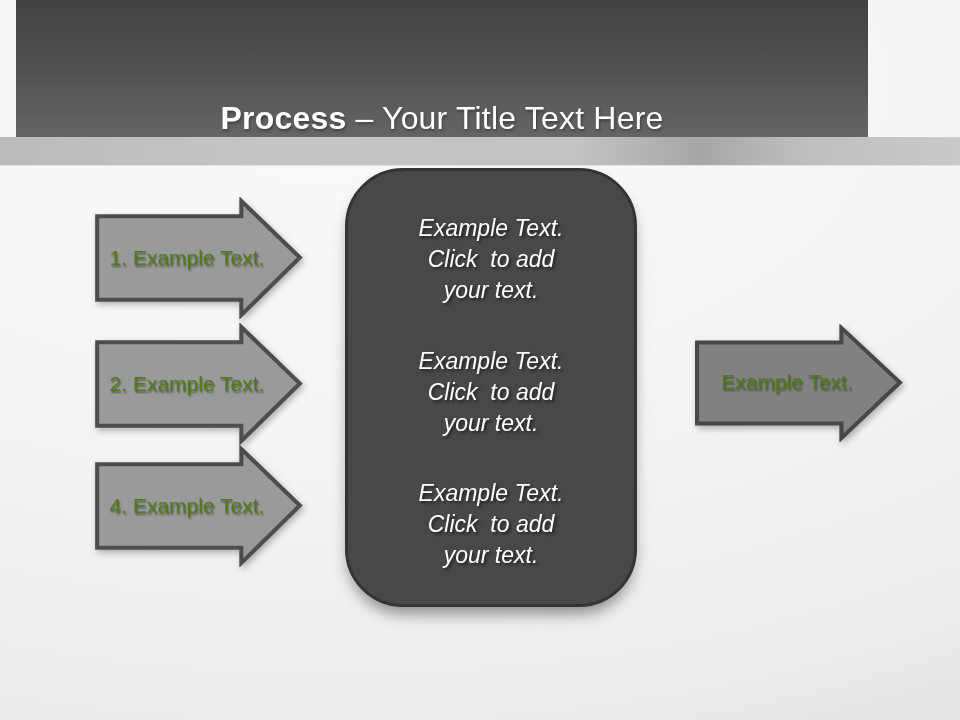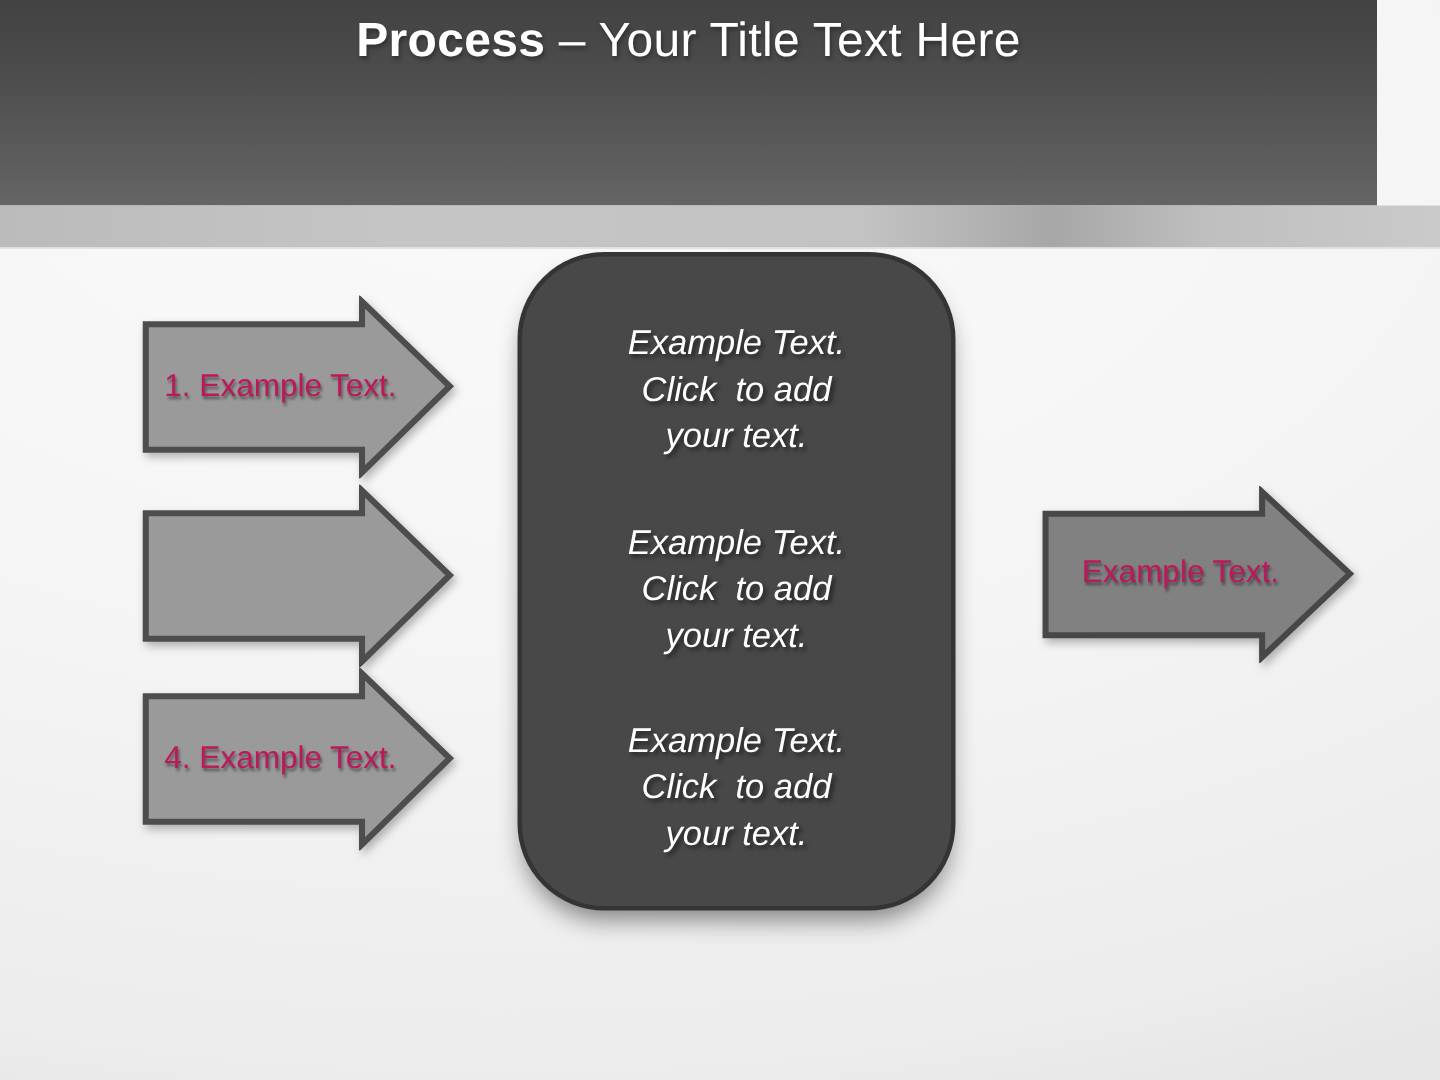--- a/index.html
+++ b/index.html
@@ -10,23 +10,23 @@
     font-family: "Liberation Sans", sans-serif;
     background: #f4f4f4;
   }
   
   .slide-bg {
     position: absolute; inset: 0;
     background: radial-gradient(130% 95% at 35% 12%, #fafafa 0%, #f5f5f5 50%, #ececec 92%, #e7e7e7 100%);
   }
   
   .header {
-    position: absolute; left: 0; top: 0; width: 918px; height: 137px;
+    position: absolute; left: 16px; top: 0; width: 852px; height: 137px;
     background: linear-gradient(180deg, #424242 0%, #4c4c4c 35%, #5d5d5d 80%, #656565 100%);
-    display: flex; align-items: flex-start; justify-content: center;
+    display: flex; align-items: flex-end; justify-content: center;
   }
   .title {
     color: #ffffff;
     font-size: 32px;
     letter-spacing: 0.2px;
     text-shadow: 1px 2px 3px rgba(0,0,0,0.35);
     white-space: pre;
     margin-top: 8px;
   }
   .title .bold { font-weight: bold; }
@@ -42,21 +42,21 @@
   .arrow {
     position: absolute; width: 212px; height: 122px;
   }
   .arrow svg {
     position: absolute; inset: 0;
     filter: drop-shadow(2px 3px 3px rgba(0,0,0,0.28));
   }
   .arrow-label {
     position: absolute; left: 0; top: 19px; width: 188px; height: 84px;
     display: flex; align-items: center; justify-content: center;
-    color: #be185d; font-size: 21px;
+    color: #4d7c0f; font-size: 21px;
     text-shadow: 1px 2px 2px rgba(0,0,0,0.45);
     white-space: pre;
   }
   #arrow-1 { left: 93px; top: 197px; }
   #arrow-2 { left: 93px; top: 323px; }
   #arrow-3 { left: 93px; top: 445px; }
   #arrow-right { left: 693px; top: 324px; height: 118px; }
   #arrow-right .arrow-label { top: 17px; height: 82px; }
   
   .center-box {
@@ -100,20 +100,21 @@
   <svg viewBox="0 0 210 121" width="212" height="122">
     <polygon points="4,19 147,19 147,4 205,60 147,117 147,102 4,102" fill="#9a9a9a" stroke="#4d4d4d" stroke-width="4" stroke-linejoin="miter"></polygon>
   </svg>
   <div class="arrow-label">1. Example Text.</div>
 </div>
 
 <div class="arrow" id="arrow-2">
   <svg viewBox="0 0 210 121" width="212" height="122">
     <polygon points="4,19 147,19 147,4 205,60 147,117 147,102 4,102" fill="#9a9a9a" stroke="#4d4d4d" stroke-width="4" stroke-linejoin="miter"></polygon>
   </svg>
+  <div class="arrow-label">2. Example Text.</div>
 </div>
 
 <div class="arrow" id="arrow-3">
   <svg viewBox="0 0 210 121" width="212" height="122">
     <polygon points="4,19 147,19 147,4 205,60 147,117 147,102 4,102" fill="#9a9a9a" stroke="#4d4d4d" stroke-width="4" stroke-linejoin="miter"></polygon>
   </svg>
   <div class="arrow-label">4. Example Text.</div>
 </div>
 
 <div class="center-box">

